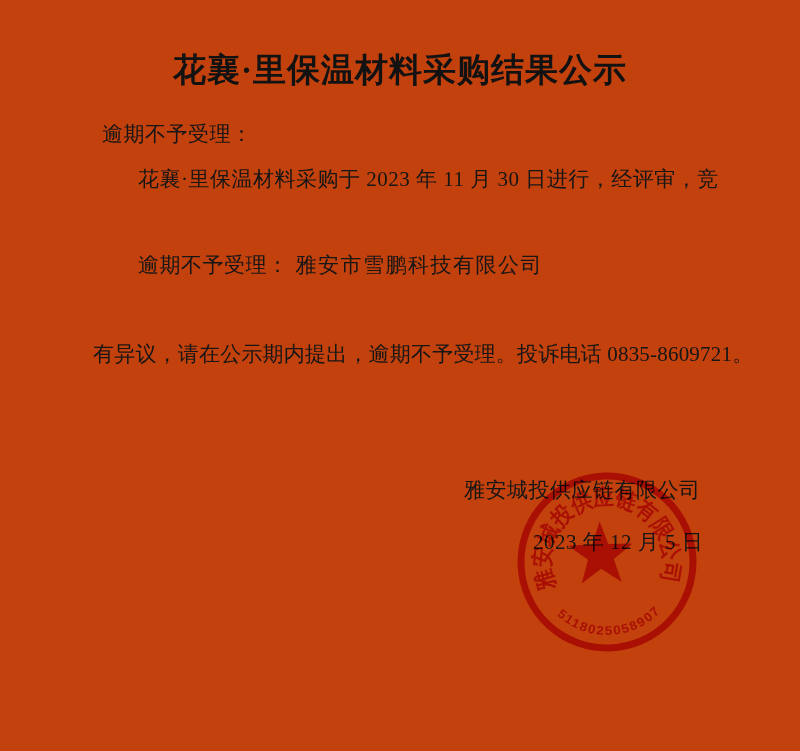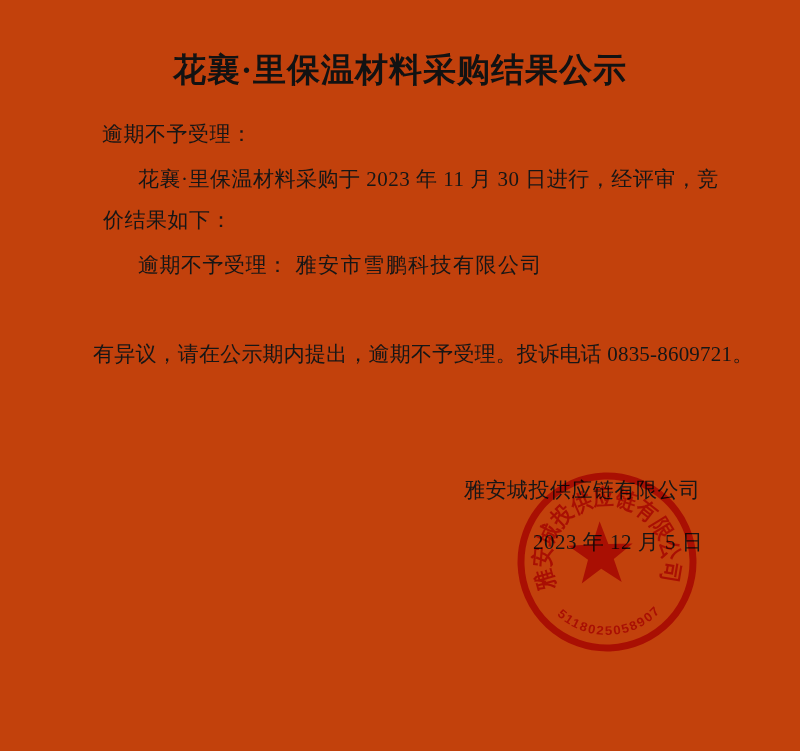--- a/index.html
+++ b/index.html
@@ -54,21 +54,20 @@
 <body>
 
 <div class="page">
 
   <h1 class="doc-title">花襄·里保温材料采购结果公示</h1>
 
   <div class="line salutation">逾期不予受理：</div>
 
   <div class="line p1l1">花襄·里保温材料采购于 2023 年 11 月 30 日进行，经评审，竞</div>
 
-  <div class="line p1l2">价结果如下：</div>
 
   <div class="line candidate">
     <span>逾期不予受理：</span><span class="cand-name">雅安市雪鹏科技有限公司</span>
   </div>
 
 
   <div class="line p3l2">有异议，请在公示期内提出，逾期不予受理。投诉电话 0835-8609721。</div>
 
   <div class="line sig-company">雅安城投供应链有限公司</div>
 

